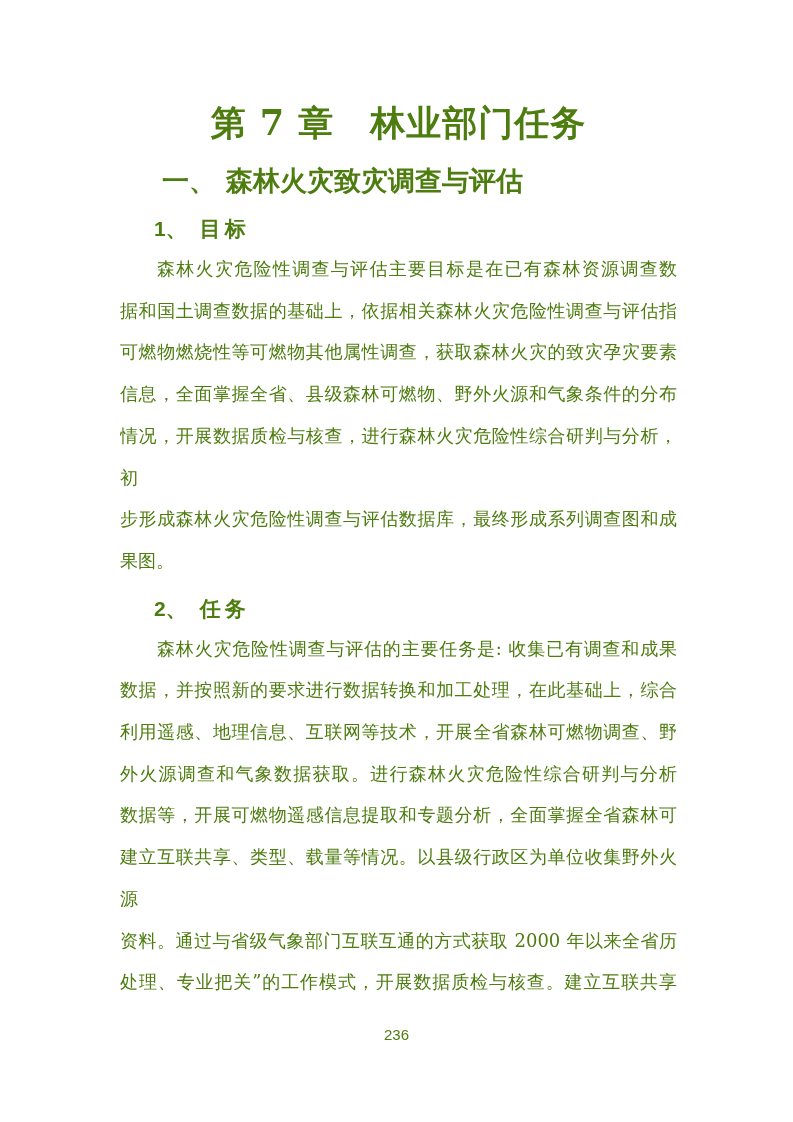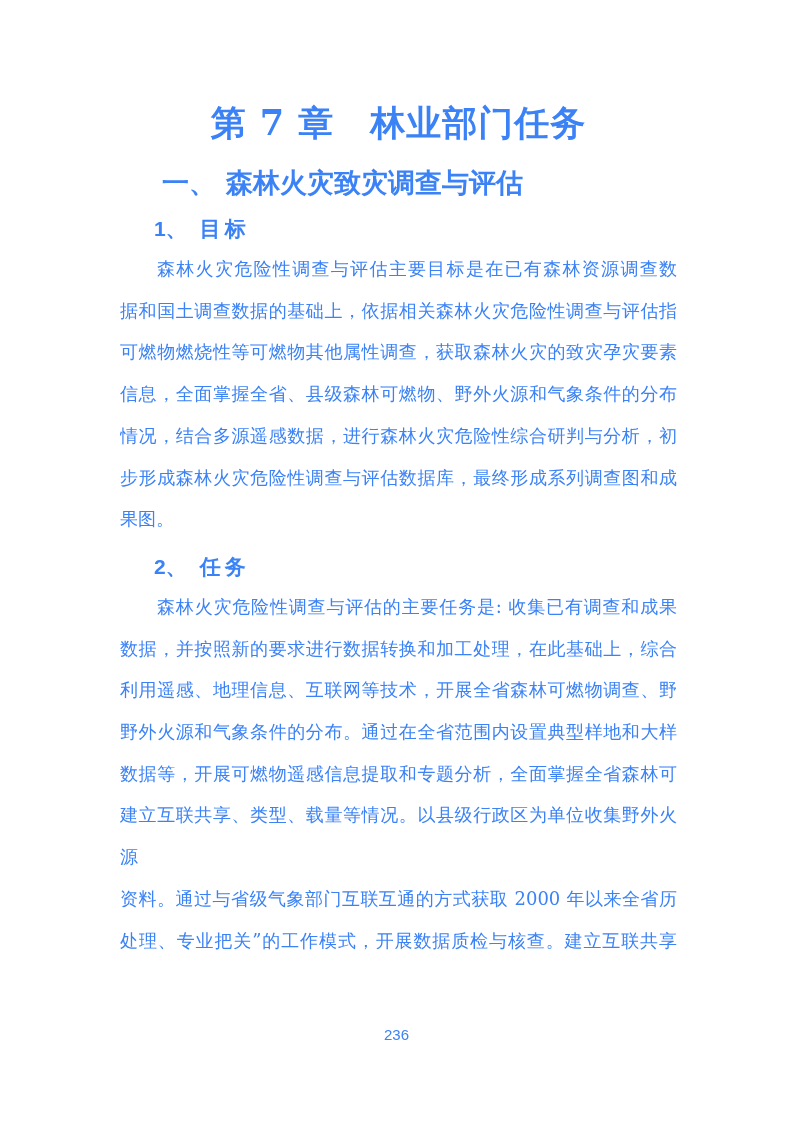--- a/index.html
+++ b/index.html
@@ -5,21 +5,21 @@
   html, body {
     margin: 0;
     padding: 0;
     background: #ffffff;
   }
   .page {
     position: relative;
     width: 793px;
     height: 1122px;
     background: #ffffff;
-    color: #3b82f6;
+    color: #4d7c0f;
     overflow: hidden;
     font-family: "DejaVu Serif", "Liberation Serif", serif;
   }
   .content {
     position: absolute;
     left: 120px;
     top: 0;
     width: 557px;
     padding-top: 98px;
   }
@@ -29,21 +29,21 @@
     font-weight: bold;
     font-size: 35px;
     line-height: 50px;
     text-align: center;
     letter-spacing: 1px;
     white-space: nowrap;
   }
   .section-heading {
     margin: 17px 0 0 0;
     padding-left: 42px;
-    font-family: Liberation Sans, sans-serif;
+    font-family: Liberation Mono, monospace;
     font-weight: bold;
     font-size: 27px;
     line-height: 37px;
     white-space: nowrap;
   }
   .section-heading .sec-num {
     margin-right: 10px;
   }
   .sub-heading {
     margin: 12px 0 0 0;
@@ -102,34 +102,34 @@
 
     <h3 class="sub-heading">
       <span class="sub-num">1、</span><span class="sub-label">目标</span>
     </h3>
 
     <div class="para">
       <div class="line first">森林火灾危险性调查与评估主要目标是在已有森林资源调查数</div>
       <div class="line">据和国土调查数据的基础上，依据相关森林火灾危险性调查与评估指</div>
       <div class="line">可燃物燃烧性等可燃物其他属性调查，获取森林火灾的致灾孕灾要素</div>
       <div class="line">信息，全面掌握全省、县级森林可燃物、野外火源和气象条件的分布</div>
-      <div class="line">情况，结合多源遥感数据，进行森林火灾危险性综合研判与分析，初</div>
+      <div class="line">情况，开展数据质检与核查，进行森林火灾危险性综合研判与分析，初</div>
       <div class="line">步形成森林火灾危险性调查与评估数据库，最终形成系列调查图和成</div>
       <div class="line short-last">果图。</div>
     </div>
 
     <h3 class="sub-heading">
       <span class="sub-num">2、</span><span class="sub-label">任务</span>
     </h3>
 
     <div class="para">
       <div class="line first">森林火灾危险性调查与评估的主要任务是: 收集已有调查和成果</div>
       <div class="line">数据，并按照新的要求进行数据转换和加工处理，在此基础上，综合</div>
       <div class="line">利用遥感、地理信息、互联网等技术，开展全省森林可燃物调查、野</div>
-      <div class="line">野外火源和气象条件的分布。通过在全省范围内设置典型样地和大样</div>
+      <div class="line">外火源调查和气象数据获取。进行森林火灾危险性综合研判与分析</div>
       <div class="line">数据等，开展可燃物遥感信息提取和专题分析，全面掌握全省森林可</div>
       <div class="line">建立互联共享、类型、载量等情况。以县级行政区为单位收集野外火源</div>
       <div class="line">资料。通过与省级气象部门互联互通的方式获取 2000 年以来全省历</div>
       <div class="line">处理、专业把关”的工作模式，开展数据质检与核查。建立互联共享</div>
     </div>
 
   </div>
 
   <div class="page-number">236</div>
 </div>

